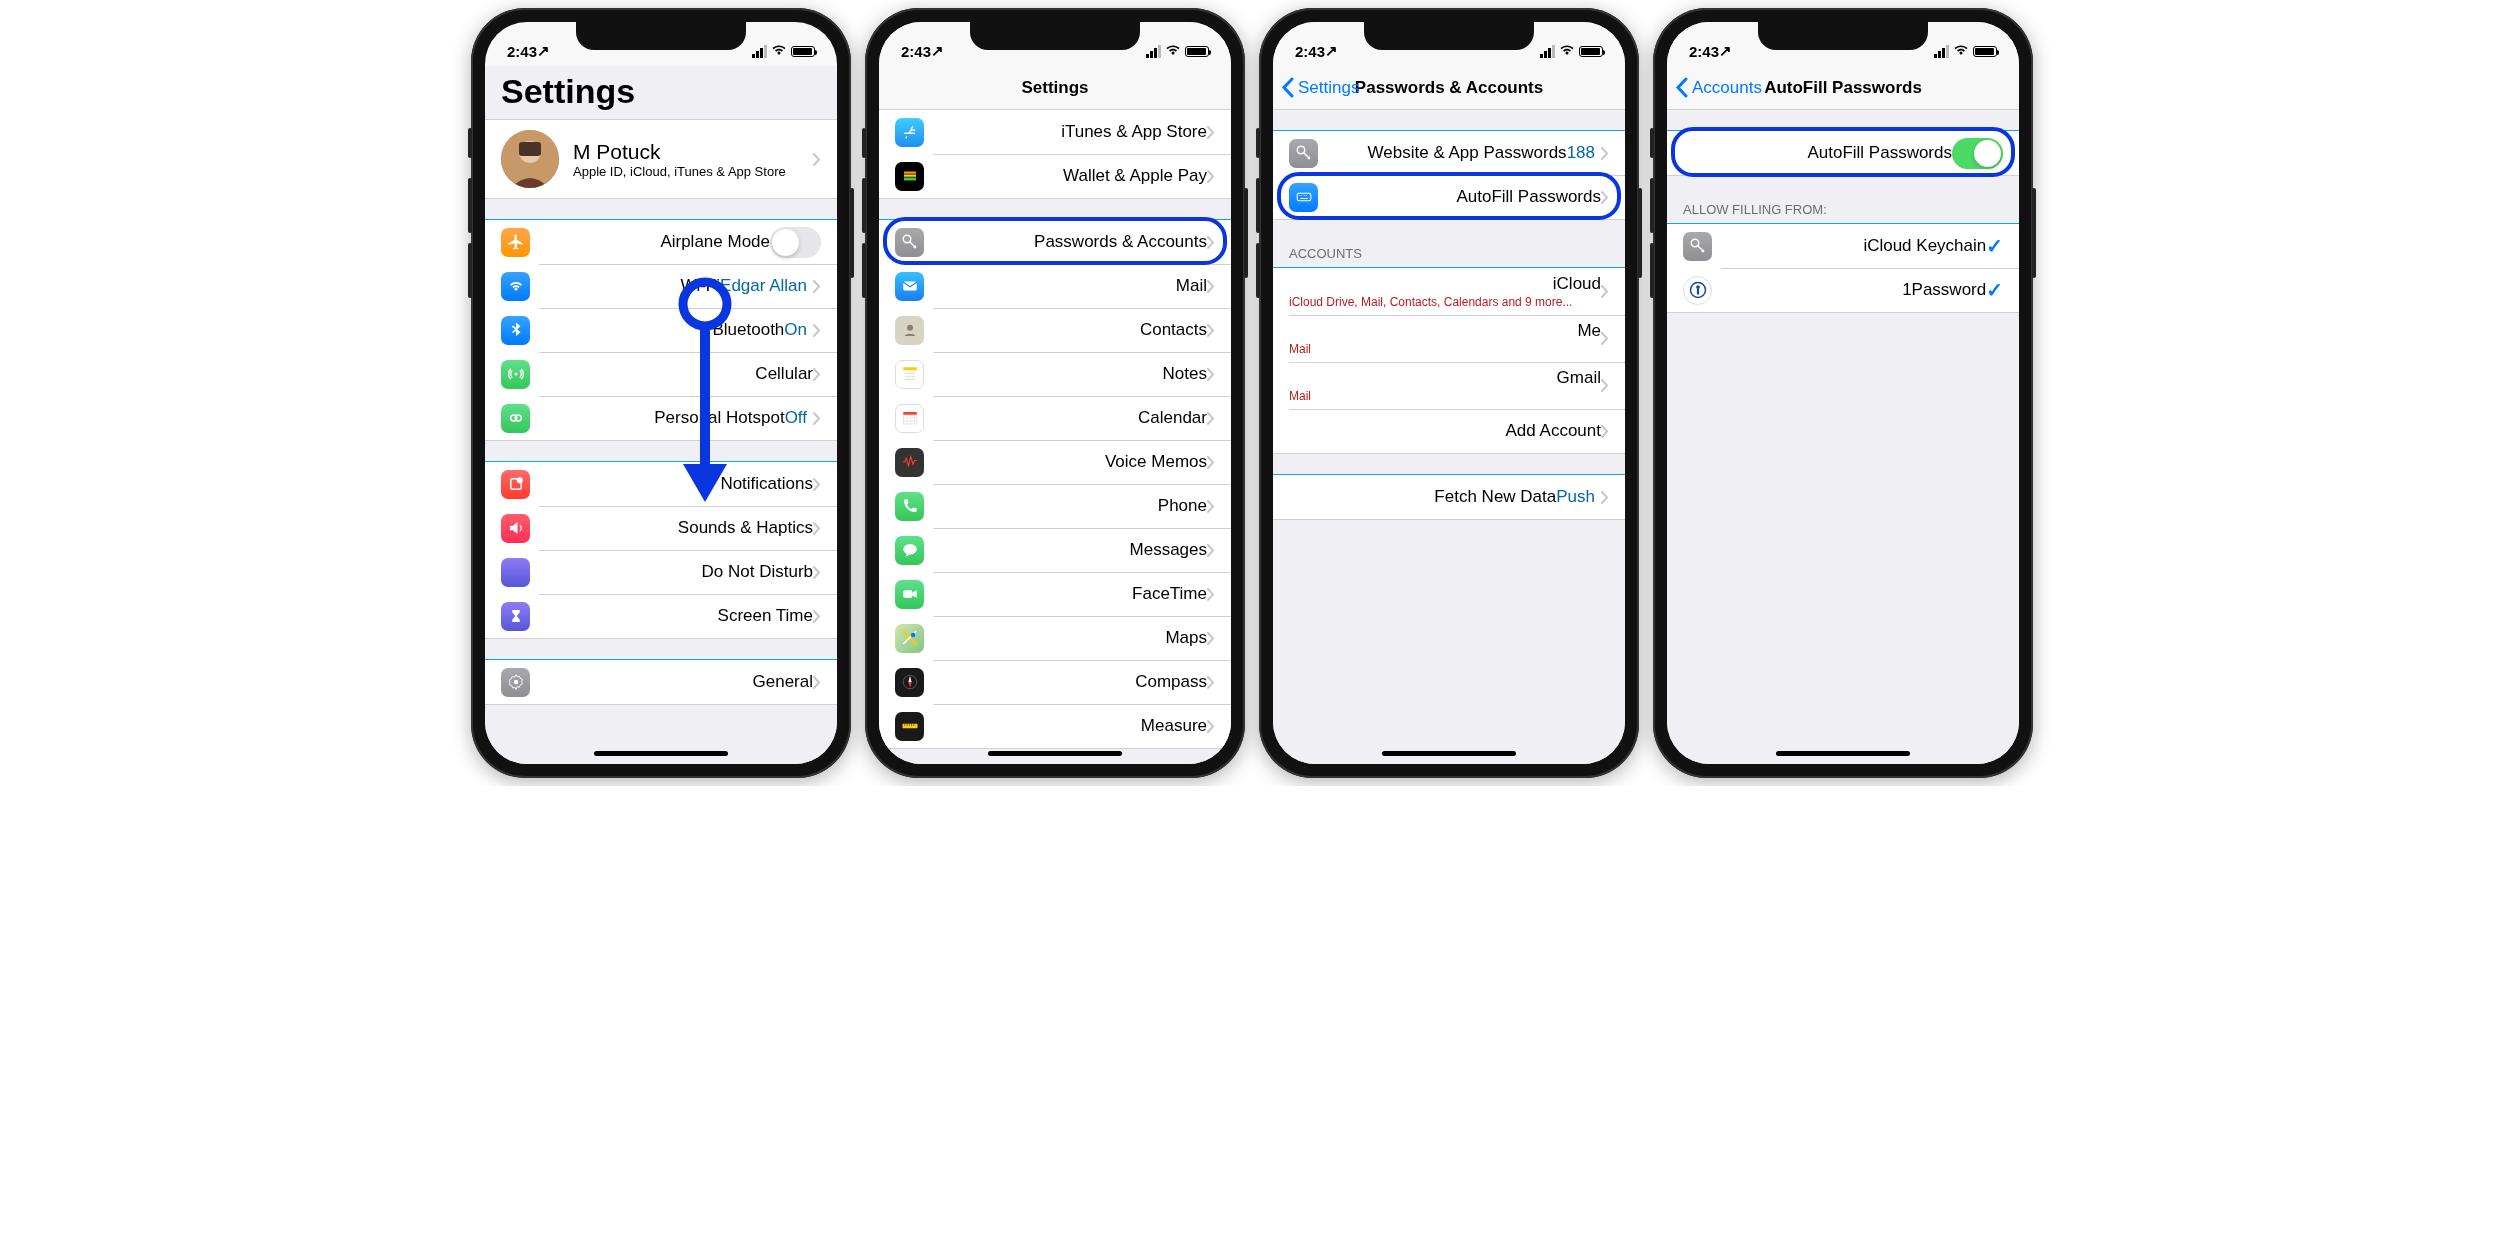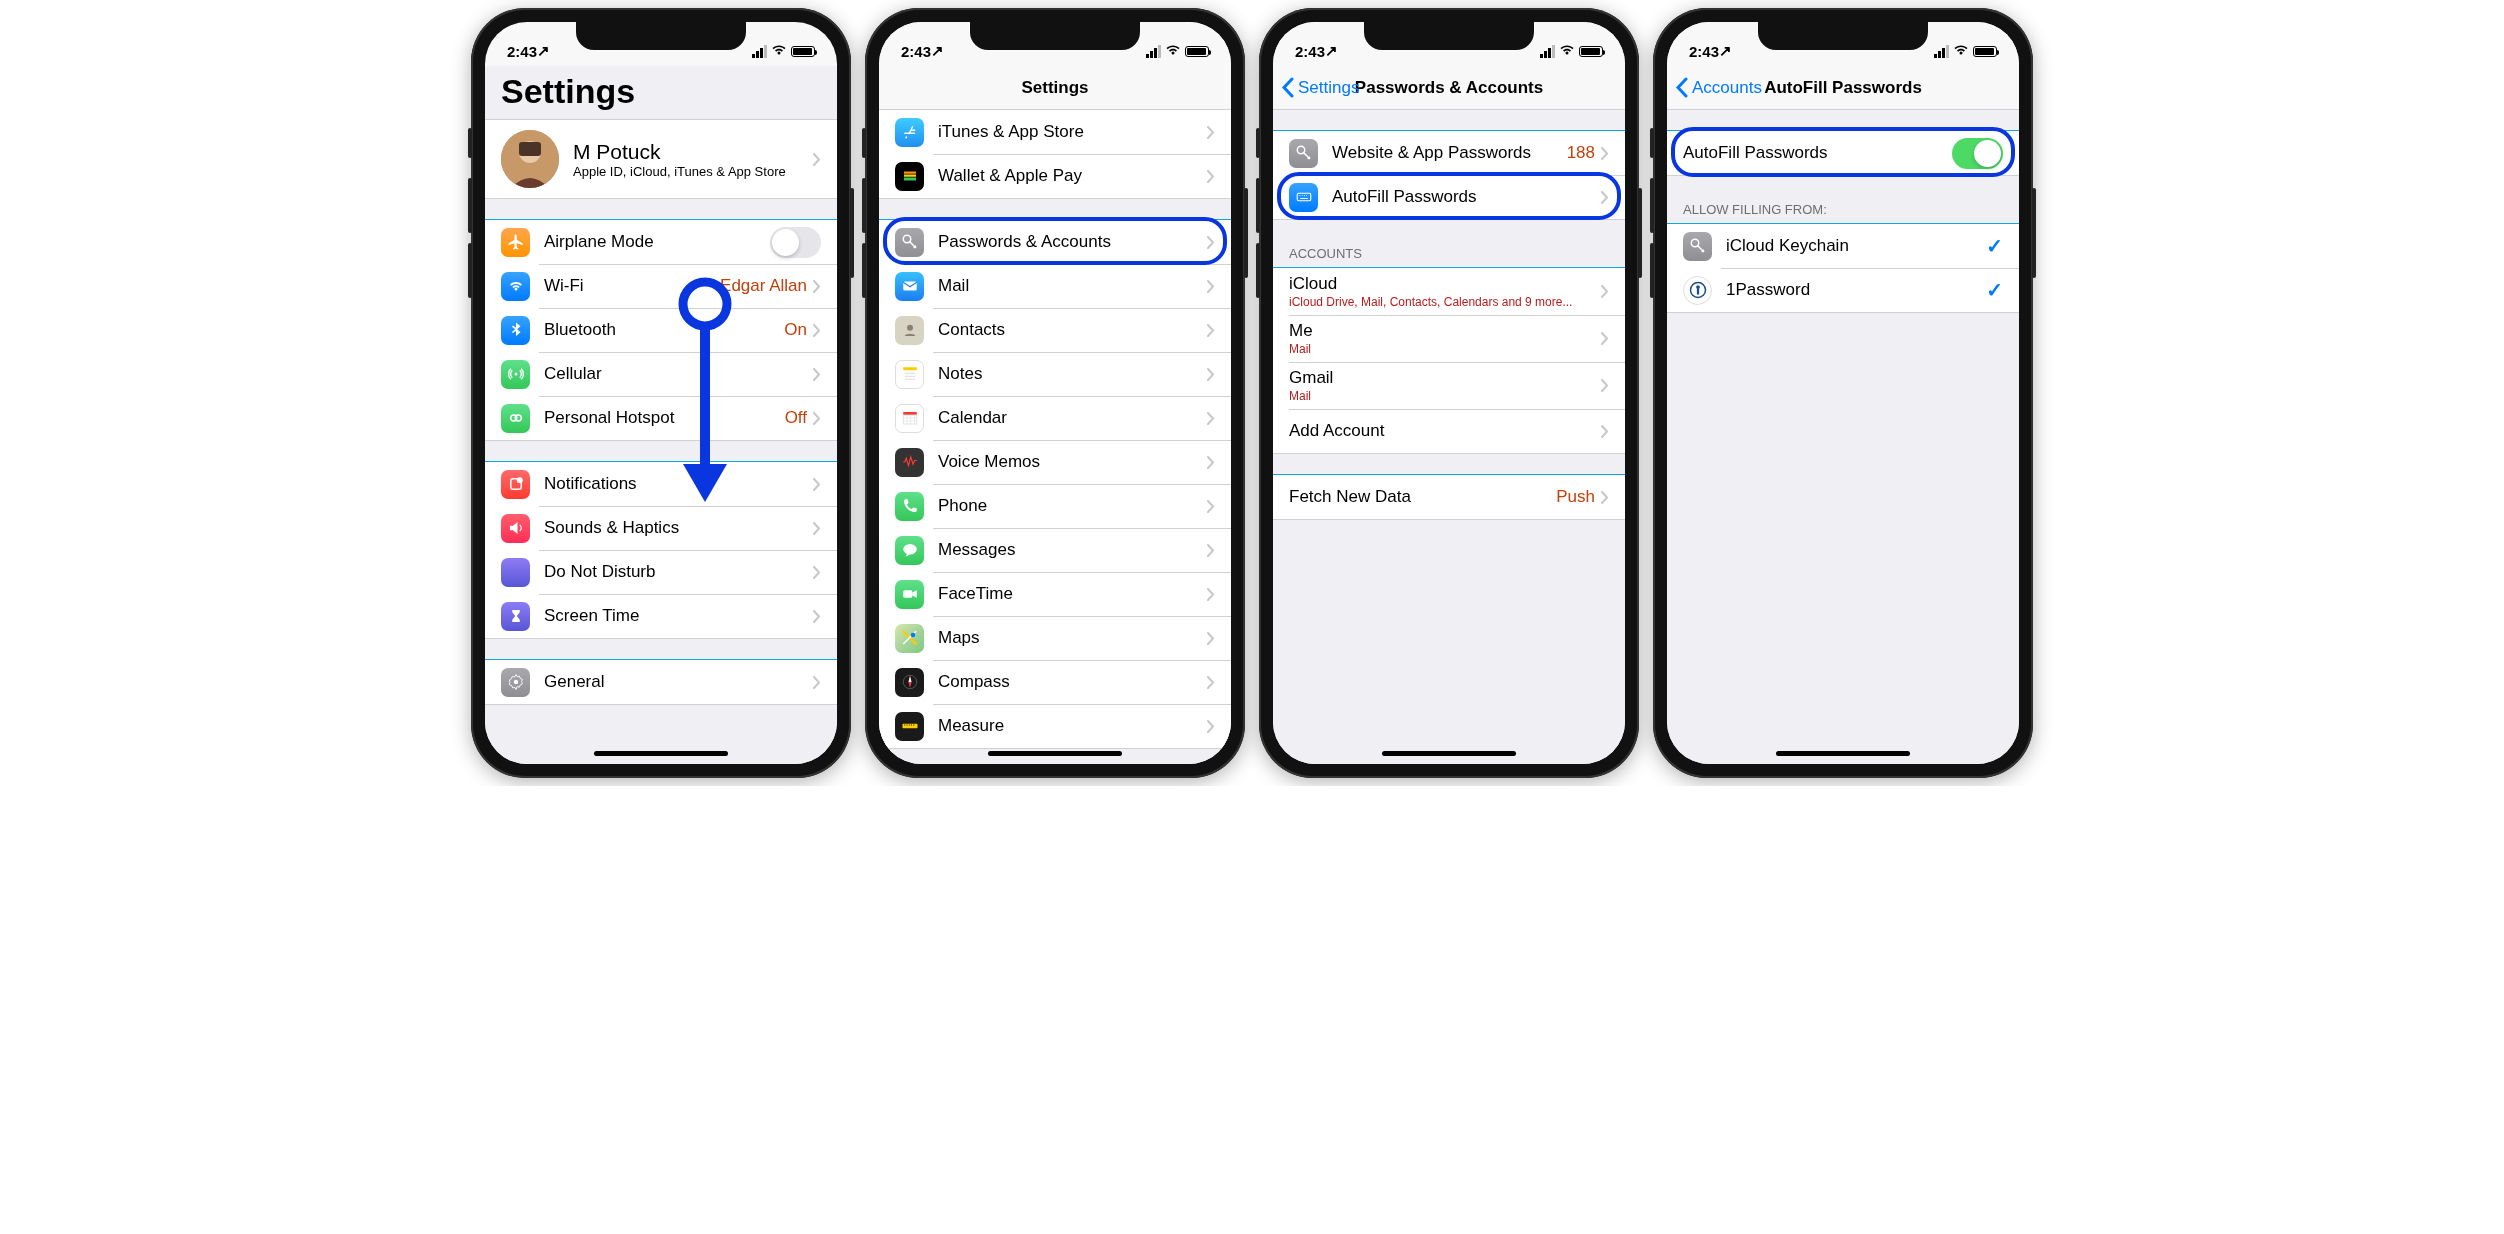--- a/index.html
+++ b/index.html
@@ -121,24 +121,24 @@
     width:29px; height:29px;
     border-radius:7px;
     margin-right:14px;
     display:flex;
     align-items:center;
     justify-content:center;
     color:#fff;
     font-size:16px;
     flex-shrink:0;
   }
-  .label { flex:1; font-size:17px; color:#000; }
+  .label { flex:1; font-size:17px; color:#000;text-align:right; }
   .sub { font-size:12px; color:#b91c1c; margin-top:1px; }
   .lblwrap { flex:1; display:flex; flex-direction:column; }
-  .detail { font-size:17px; color:#c2410c; margin-right:6px; }
+  .detail { font-size:17px; color:#0369a1; margin-right:6px; }
   .chev { color:#c7c7cc; }
   .chev svg { width:8px; height:13px; display:block;}
   .check { color:#007aff; font-size:20px; font-weight:600;}
 
   .toggle {
     width:51px; height:31px;
     border-radius:16px;
     background:#e5e5ea;
     position:relative;
     flex-shrink:0;

